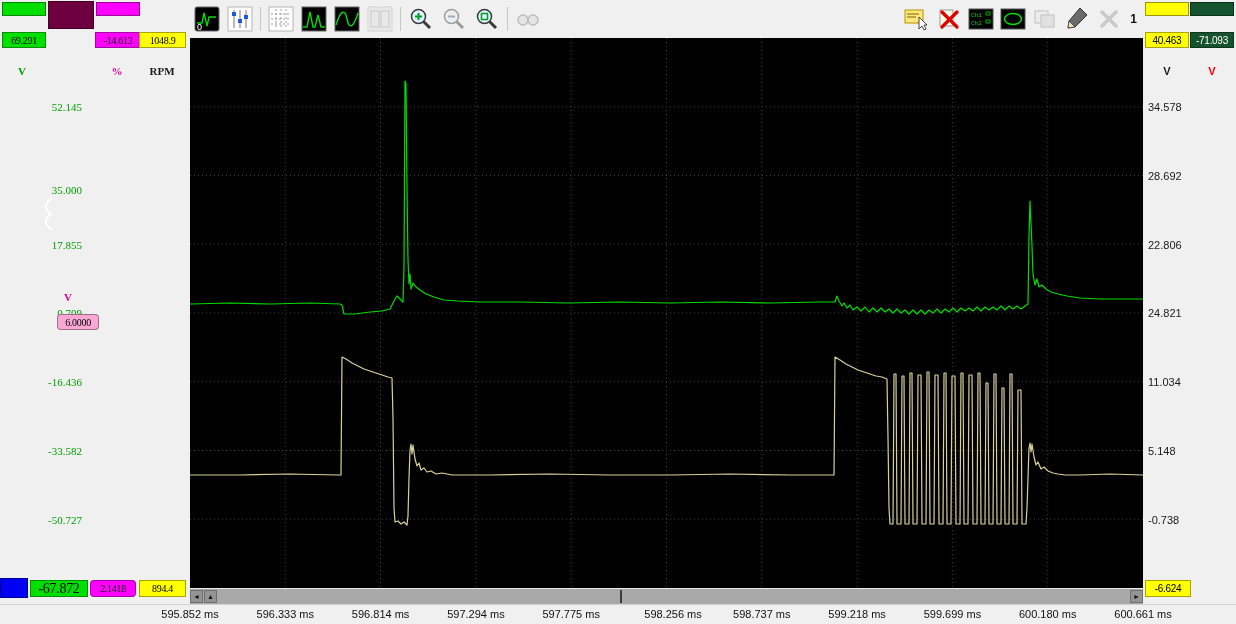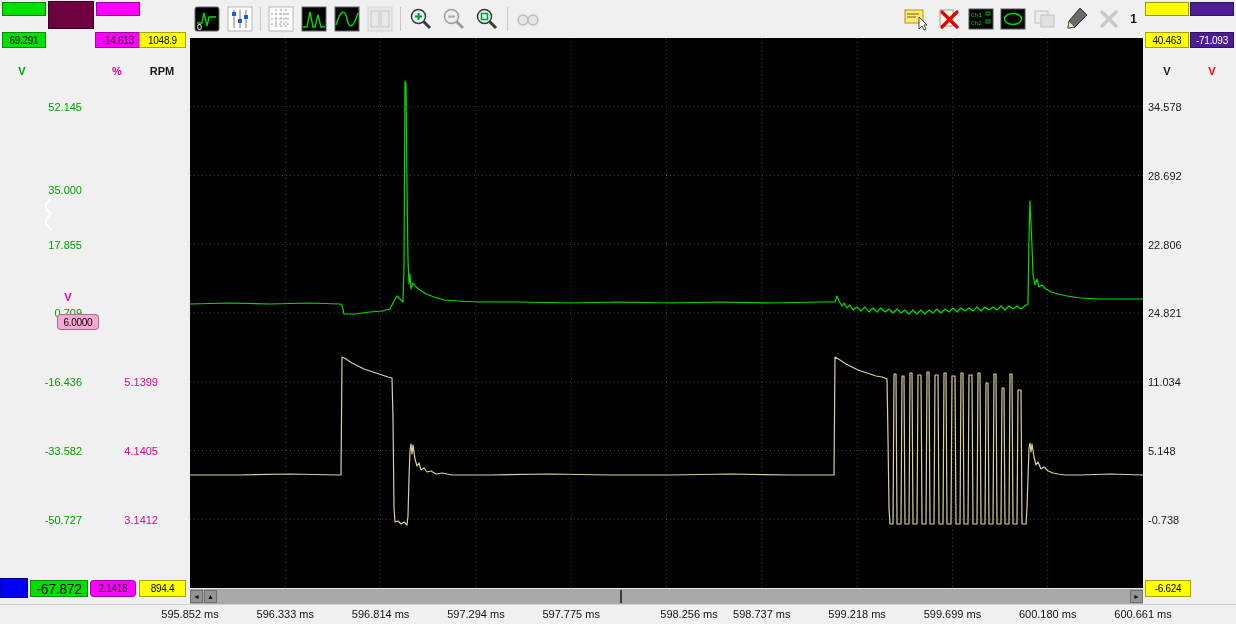--- a/index.html
+++ b/index.html
@@ -1,25 +1,25 @@
 <!DOCTYPE html>
 <html><head>
 <meta charset="utf-8">
 <style>
   html,body{margin:0;padding:0;background:#f0f0f0;}
   body{width:1236px;height:624px;overflow:hidden;font-family:"Liberation Sans",sans-serif;}
   #app{position:relative;width:1236px;height:624px;background:#f0f0f0;}
   .abs{position:absolute;}
   
-  #left-panel{left:0;top:0;width:190px;height:500px;background:#f0f0f0;}
+  #left-panel{left:0;top:0;width:190px;height:500px;background:#f0f0f0;font-family:Liberation Serif, serif;}
   #right-panel{left:1143px;top:0;width:93px;height:624px;background:#f0f0f0;}
   
   .chip{position:absolute;height:14px;border:1px solid rgba(0,0,0,.4);box-sizing:border-box;}
   .bg-green{background:#00e000;} .bg-magenta{background:#ff00ff;}
-  .bg-yellow{background:#ffff00;} .bg-red{background:#4c1d95;}
+  .bg-yellow{background:#ffff00;} .bg-red{background:#14532d;}
   .bg-maroon{background:#6e0040;} .bg-blue{background:#0000f5;}
   
   .vbox{position:absolute;height:16px;display:flex;align-items:center;justify-content:center;
         font-size:10px;letter-spacing:-0.3px;color:#000;border:1px solid rgba(0,0,0,.35);box-sizing:border-box;}
   .vbox.white{color:#fff;}
   .round{border-radius:4px;}
   
   .unit{position:absolute;font-size:11px;font-weight:bold;text-align:center;}
   .c-green{color:#00a000;} .c-mag{color:#e8009c;} .c-dark{color:#1a1a1a;} .c-red{color:#ff0000;}
   
@@ -65,25 +65,20 @@
     <div class="unit c-dark" style="left:138px;top:65px;width:48px;">RPM</div>
 
     <div id="green-ticks" class="tickcol ta-r c-green" style="left:2px;width:40px;">
         <span style="top: 100px;">52.145</span>
         <span style="top: 169px; margin-top: 14px;">35.000</span>
         <span style="top: 238px;">17.855</span>
         <span style="top: 306px;">0.709</span>
         <span style="top: 375px; text-align: right;">-16.436</span>
         <span style="top: 444px;">-33.582</span>
         <span style="top: 513px;">-50.727</span>
-      </div>
-    <div id="magenta-ticks" class="tickcol ta-r c-mag" style="left:38px;width:60px;">
-        <span style="top: 375px;">5.1399</span>
-        <span style="top: 444px;">4.1405</span>
-        <span style="top: 513px;">3.1412</span>
       </div>
     <div id="yellow-ticks" class="tickcol ta-r c-dark" style="left:122px;width:60px;">
         <span style="top: 100px;">1029.6</span>
         <span style="top: 169px;">1010.3</span>
         <span style="top: 238px;">991.0</span>
         <span style="top: 306px;">971.6</span>
         <span style="top: 375px;">952.3</span>
         <span style="top: 444px;">933.0</span>
         <span style="top: 513px;">913.7</span>
       </div>
@@ -290,21 +285,21 @@
     <div id="scroll-thumb"></div>
     <div class="sbtn" style="right:0;">►</div>
   </div>
 
   <div id="time-axis" class="abs">
       <span style="left: 190px;">595.852 ms</span>
       <span style="left: 285.3px;">596.333 ms</span>
       <span style="left: 380.6px;">596.814 ms</span>
       <span style="left: 475.9px;">597.294 ms</span>
       <span style="left: 571.2px;">597.775 ms</span>
-      <span style="left: 689px;">598.256 ms</span>
+      <span style="left: 673px;">598.256 ms</span>
       <span style="left: 761.8px;">598.737 ms</span>
       <span style="left: 857.1px;">599.218 ms</span>
       <span style="left: 952.4px;">599.699 ms</span>
       <span style="left: 1047.7px;">600.180 ms</span>
       <span style="left: 1143px;">600.661 ms</span>
     </div>
 
 </div>
 
 </body></html>

